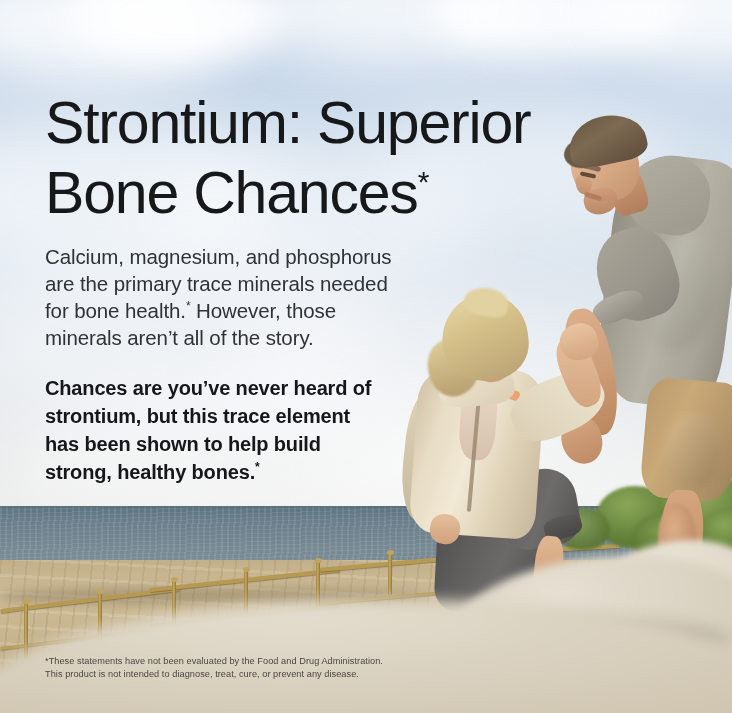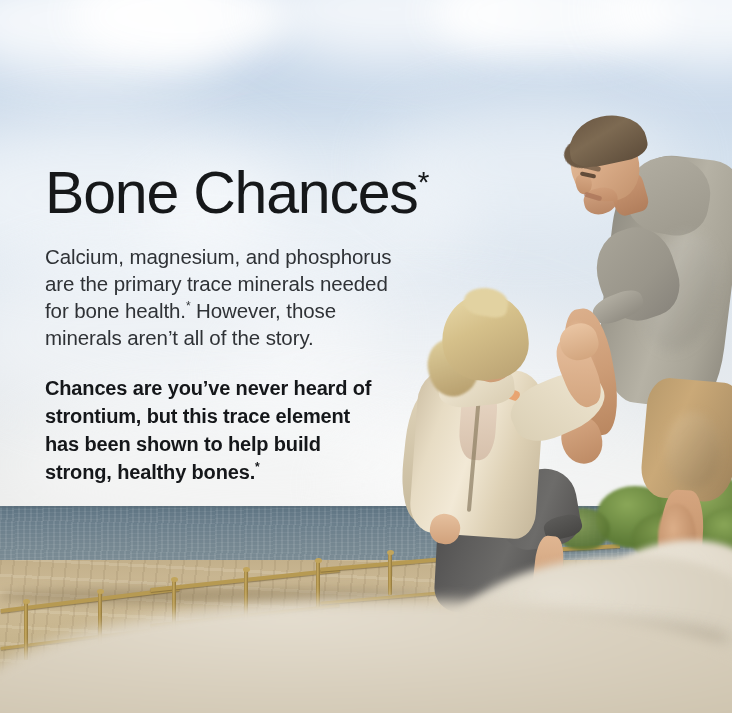--- a/index.html
+++ b/index.html
@@ -348,32 +348,36 @@
       <div class="w-hair-t"></div>
     </div>
 
     <div class="fg-rock-rr"></div>
     <div class="fg-rock-r"></div>
     <div class="rock-shade" style="left:430px;top:620px;width:300px;height:40px;"></div>
     <div class="fg-rock"></div>
   </div>
 
   <h1 id="heading">
-    <br>
+    <span>Strontium: Superior</span><br>
     <span>Bone Chances</span><span class="star">*</span>
   </h1>
 
   <p id="para1">
     <span>Calcium, magnesium, and phosphorus</span><br>
     <span>are the primary trace minerals needed</span><br>
     <span>for bone health.</span><span class="star">*</span><span> However, those</span><br>
     <span>minerals aren’t all of the story.</span>
   </p>
 
   <p id="para2">
     <span>Chances are you’ve never heard of</span><br>
     <span>strontium, but this trace element</span><br>
     <span>has been shown to help build</span><br>
     <span>strong, healthy bones.</span><span class="star">*</span>
   </p>
 
+  <div id="disclaimer">
+    <div>*These statements have not been evaluated by the Food and Drug Administration.</div>
+    <div>This product is not intended to diagnose, treat, cure, or prevent any disease.</div>
+  </div>
 
 </div>
 
 </body></html>

